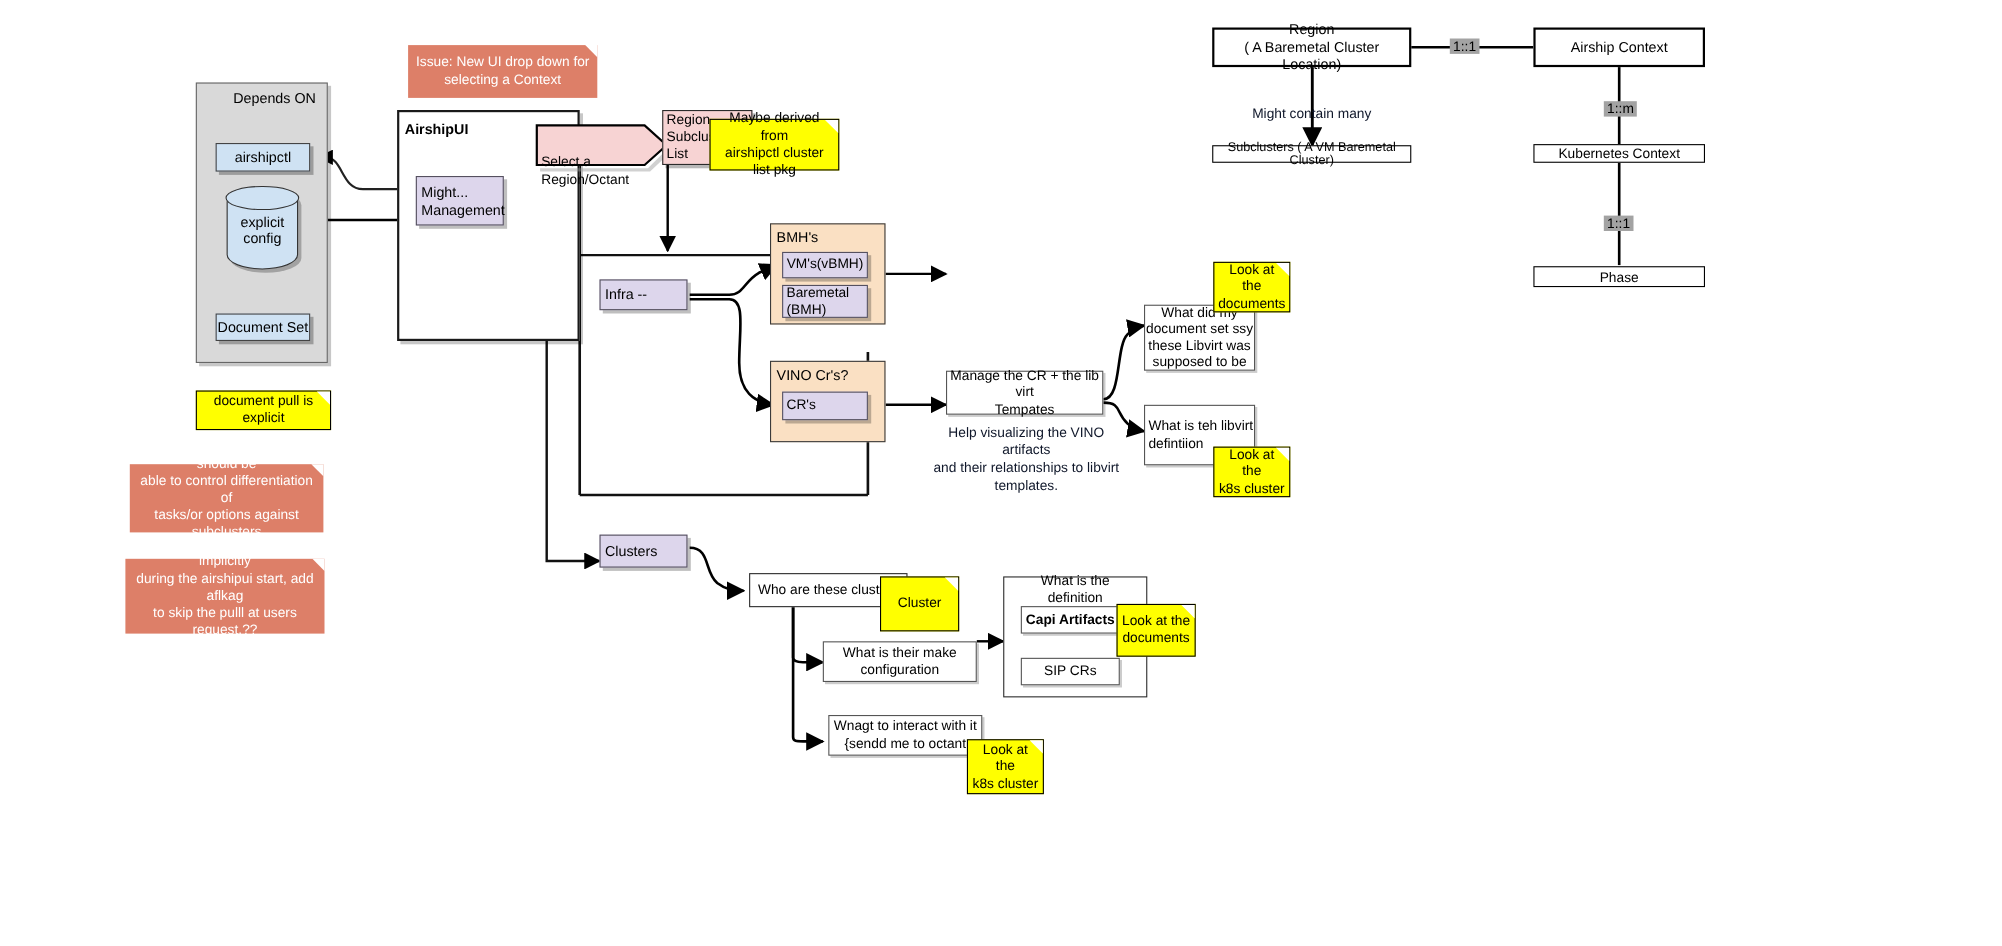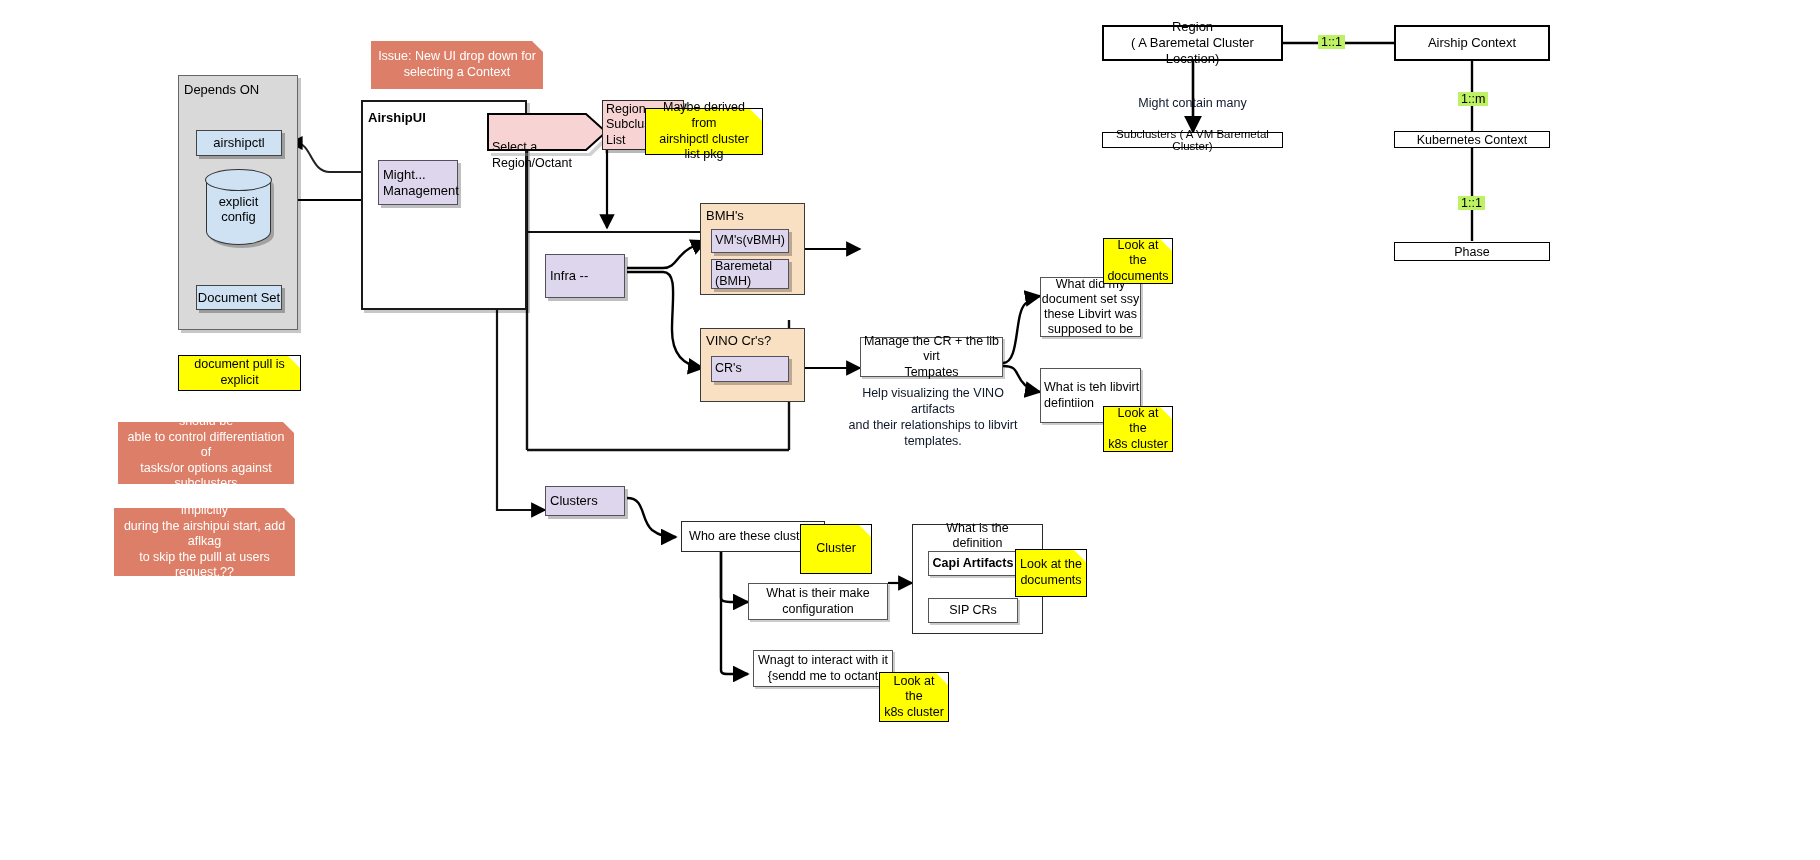--- a/index.html
+++ b/index.html
@@ -32,20 +32,21 @@
     border: 1px solid #666;
     box-shadow: 3px 3px 0 rgba(0,0,0,0.22);
   }
   .container-label {
     position: absolute;
     font-size: 13px;
     color: #000;
     text-align: right;
     justify-content: flex-start;
     align-items: flex-start;
+    margin-left: 28px;
   }
   
   .blue-box {
     background: #cfe2f3;
     border: 1.6px solid #444;
     box-shadow: 3px 3px 0 rgba(0,0,0,0.28);
   }
   .purple-box {
     background: #ddd6ec;
     border: 1.6px solid #55505f;
@@ -159,21 +160,21 @@
     border: 1.4px solid #000;
     display: flex; align-items: center; justify-content: center;
     text-align: center;
     font-size: 12.5px;
     position: absolute;
     color: #000;
   }
   .edge-label {
     position: absolute;
     font-size: 12.5px;
-    background: #bef264;
+    background: #a3a3a3;
     color: #000;
     text-align: center;
     padding: 0 3px;
   }
   .free-label {
     position: absolute;
     font-size: 12.5px;
     color: #0f172a;
     text-align: center;
     line-height: 1.28;
@@ -301,21 +302,21 @@
 
   <div class="node pink-box" style="left:602px; top:100px; width:82px; height:50px; justify-content:flex-start; text-align:left; padding-left:3px; font-size:12.5px;">Region
 Subcluster List</div>
 
   <div class="note note-yellow" style="left:645px; top:64px; width:118px; height:47px;margin-top:44px;">
     <span>Maybe derived from
 airshipctl cluster list pkg</span>
     <span class="note-fold"></span>
   </div>
 
-  <div class="node purple-box" style="left:545px; top:254px; width:80px; height:44px; justify-content:flex-start; text-align:center; padding-left:4px;">Infra --</div>
+  <div class="node purple-box" style="left:545px; top:254px; width:80px; height:28px; justify-content:flex-start; text-align:center; padding-left:4px;">Infra --</div>
 
   <div class="peach-container" style="position:absolute; left:700px; top:203px; width:105px; height:92px;"></div>
   <div class="node" style="left:706px; top:208px; width:96px; height:16px; justify-content:flex-start;">BMH's</div>
   <div class="node purple-box" style="left:711px; top:229px; width:78px; height:24px; font-size:12.5px;">VM's(vBMH)</div>
   <div class="node purple-box" style="left:711px; top:259px; width:78px; height:30px; font-size:12.5px; justify-content:flex-start; text-align:left; padding-left:3px;">Baremetal
 (BMH)</div>
 
   <div class="peach-container" style="position:absolute; left:700px; top:328px; width:105px; height:74px;"></div>
   <div class="node" style="left:706px; top:333px; width:96px; height:16px; justify-content:flex-start;">VINO Cr's?</div>
   <div class="node purple-box" style="left:711px; top:356px; width:78px; height:26px; font-size:12.5px; justify-content:flex-start; text-align:left; padding-left:3px;">CR's</div>

